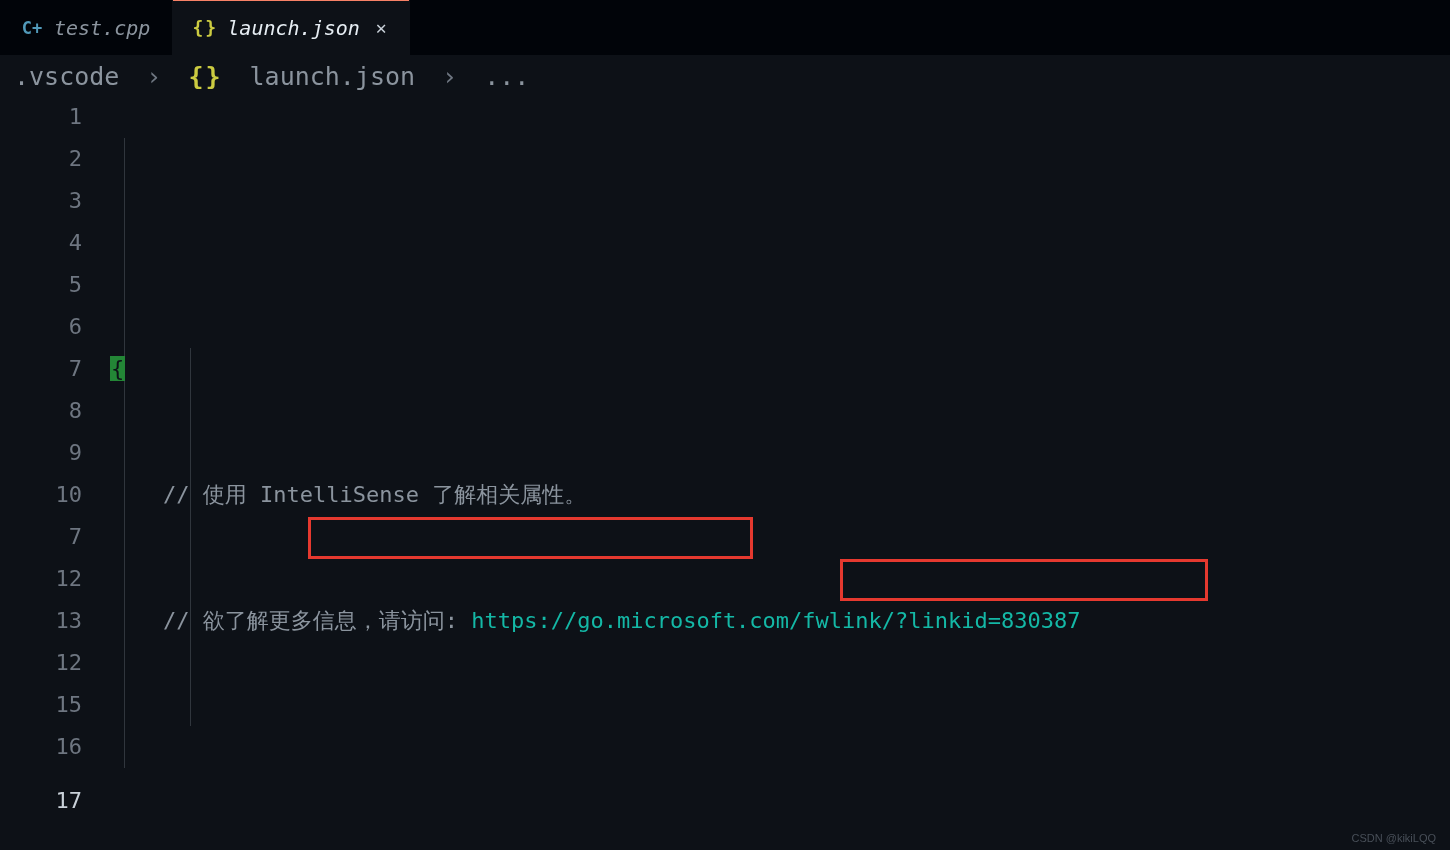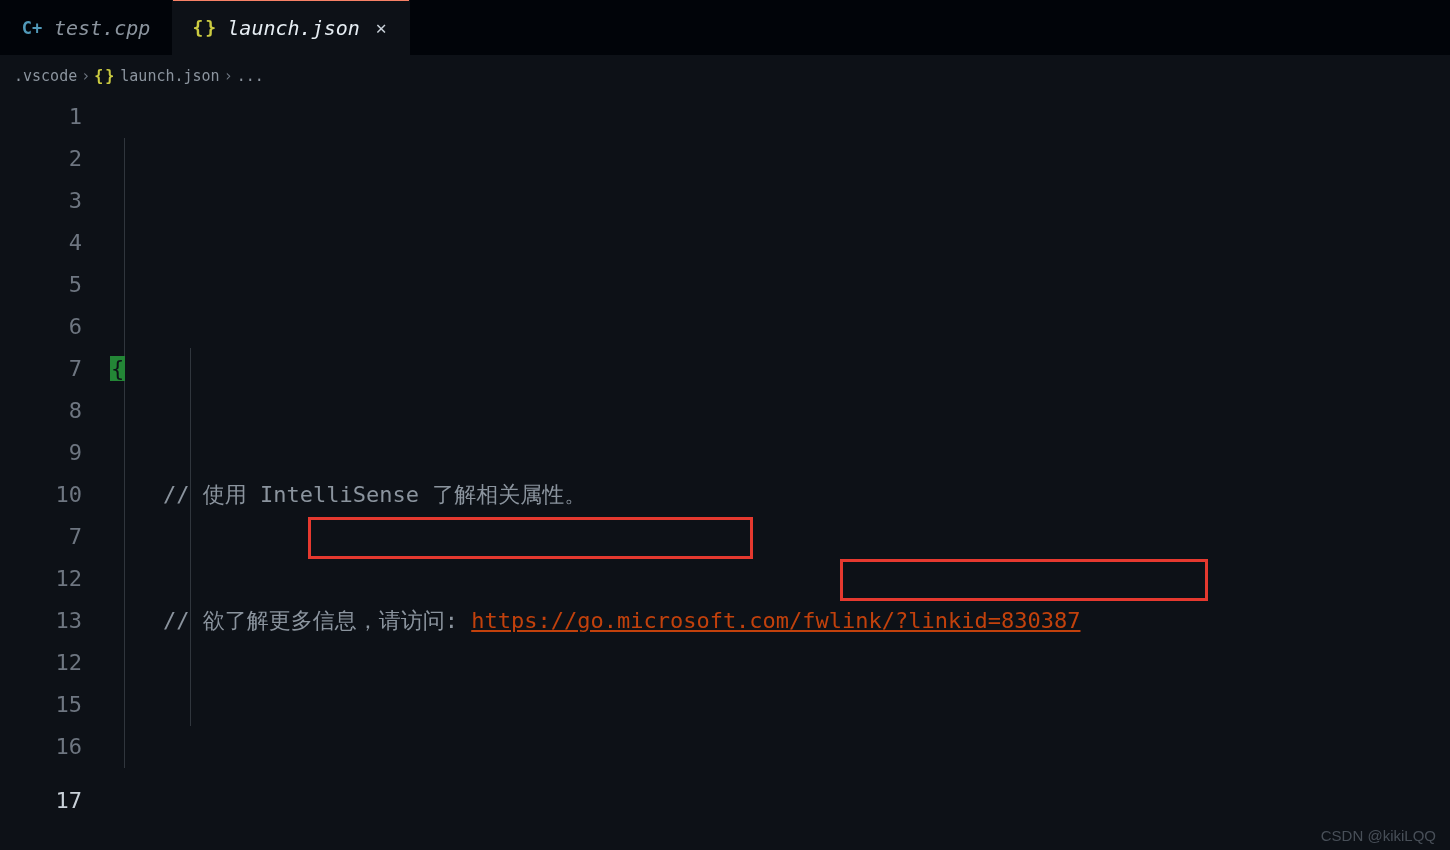--- a/index.html
+++ b/index.html
@@ -44,23 +44,23 @@
   }
   .tab .icon { width: 20px; height: 20px; display: inline-flex; align-items: center; justify-content: center; }
   .cpp-icon { color: #519aba; font-style: normal; font-weight: bold; font-size: 17px; }
   .json-icon { color: #cbcb41; font-style: normal; font-weight: bold; font-size: 18px; letter-spacing: 2px;}
   .close { font-style: normal; color: #c9d1d9; font-size: 18px; margin-left: 4px; }
 
   
   .breadcrumbs {
     display: flex;
     align-items: center;
-    gap: 4px;
+    gap: 27px;
     padding: 6px 14px 6px 14px;
-    font-size: 15px;
+    font-size: 25px;
     color: #8b949e;
     height: 40px;
   }
   .breadcrumbs .sep { color: #6e7681; }
   .breadcrumbs .json-icon-sm { color: #cbcb41; font-weight: bold; letter-spacing: 2px; }
   .breadcrumbs .ellipsis { color: #8b949e; }
 
   
   .editor {
     display: flex;
@@ -89,35 +89,35 @@
     top: 0; bottom: 0;
     width: 1px;
     background: #30363d;
   }                 
   .br-cursor {
     background: #238636;
     color: #0d1117;
     padding: 0 1px;
   }
   .cm  { color: #8b949e; }
-  .link { color: #c2410c; text-decoration: underline; }
+  .link { color: #14b8a6; }
 
   
   .hl {
     border: 3px solid #e5392f;
     position: absolute;
     pointer-events: none;
   }
 
   .watermark {
     position: absolute;
     right: 14px;
     bottom: 6px;
     color: #484f58;
-    font-size: 15px;
+    font-size: 11px;
     font-family: sans-serif;
   }
 </style>
 </head>
 <body>
 
 <div class="tabbar">
   <div class="tab">
     <span class="icon cpp-icon">C+</span>
     <span>test.cpp</span>

